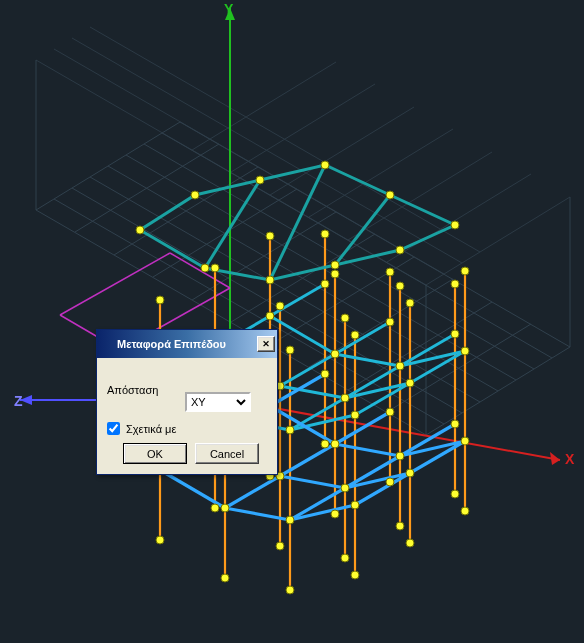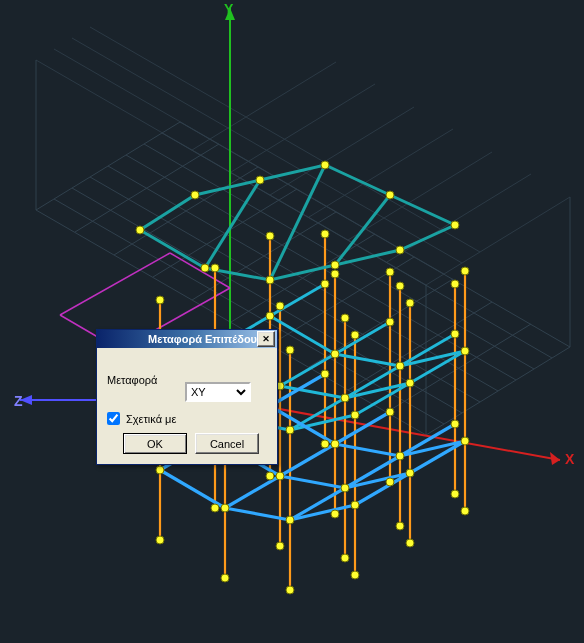--- a/index.html
+++ b/index.html
@@ -34,27 +34,27 @@
   .dialog {
     position: absolute;
     left: 96px;
     top: 329px;
     width: 180px;
     background: #ece9d8;
     border: 1px solid #0a246a;
     box-shadow: 2px 2px 4px rgba(0,0,0,0.4);
   }
   .titlebar {
-    height: 18px;
+    height: 28px;
     background: linear-gradient(to right, #0a246a, #3a6ea5, #a6caf0);
     color: white;
     display: flex;
     align-items: center;
-    justify-content: flex-end;
-    padding: 0 2px 0 8px;
+    justify-content: space-between;
+    padding: 0 2px 0 20px;
     font-weight: bold;
     user-select: none;
   }
   .titlebar span.title {
     font-size: 11px;
     white-space: nowrap;
     overflow: hidden;
   }
   .title-close {
     width: 16px;
@@ -366,21 +366,21 @@
 
 <div class="dialog">
   <div class="titlebar">
     <span class="title">Μεταφορά Επιπέδου</span>
     <div class="title-close">
       <span>✕</span>
     </div>
   </div>
   <div class="dialog-body">
     <div class="row">
-      <label class="left">Μεταφορά</label>
+      <label class="left">Απόσταση</label>
       <select class="combo">
         <option>XY</option>
       </select>
     </div>
     <div class="checkbox-row">
       <input type="checkbox" checked="" style="">
       <label>Σχετικά με</label>
     </div>
     <div class="buttons">
       <button class="win default">OK</button>

